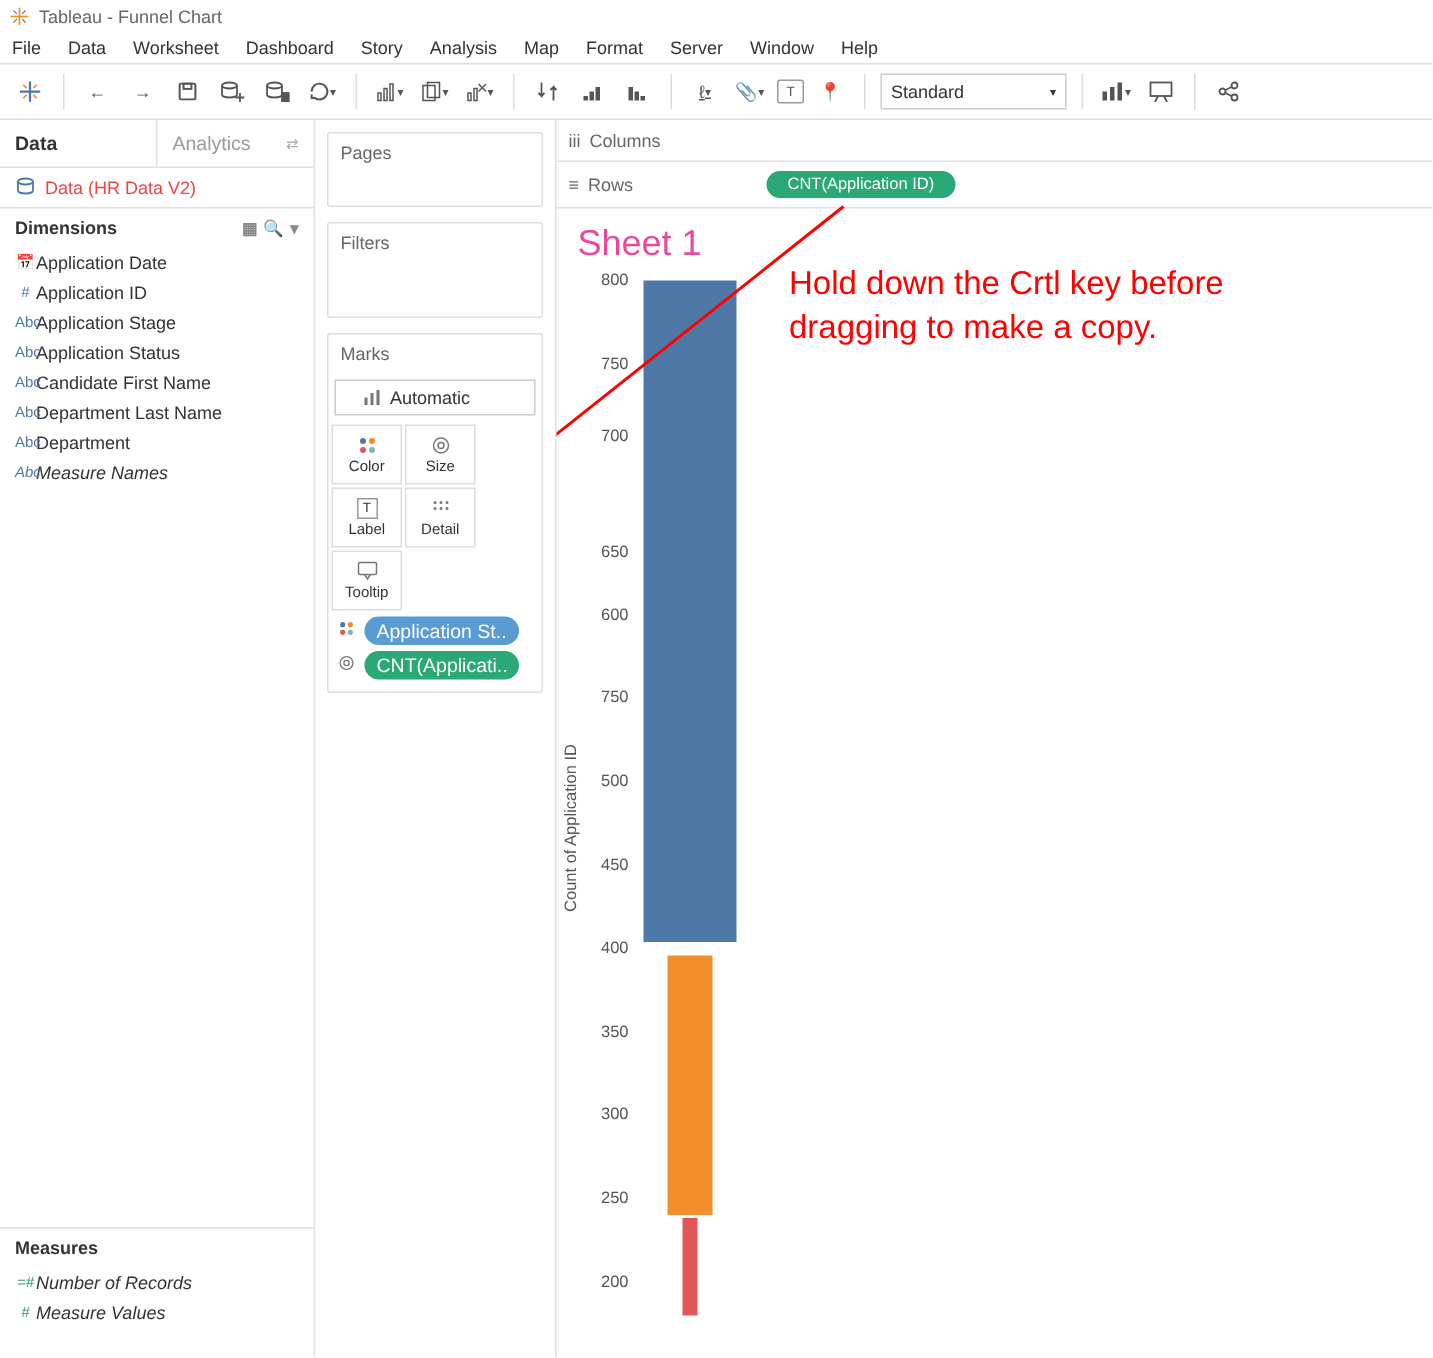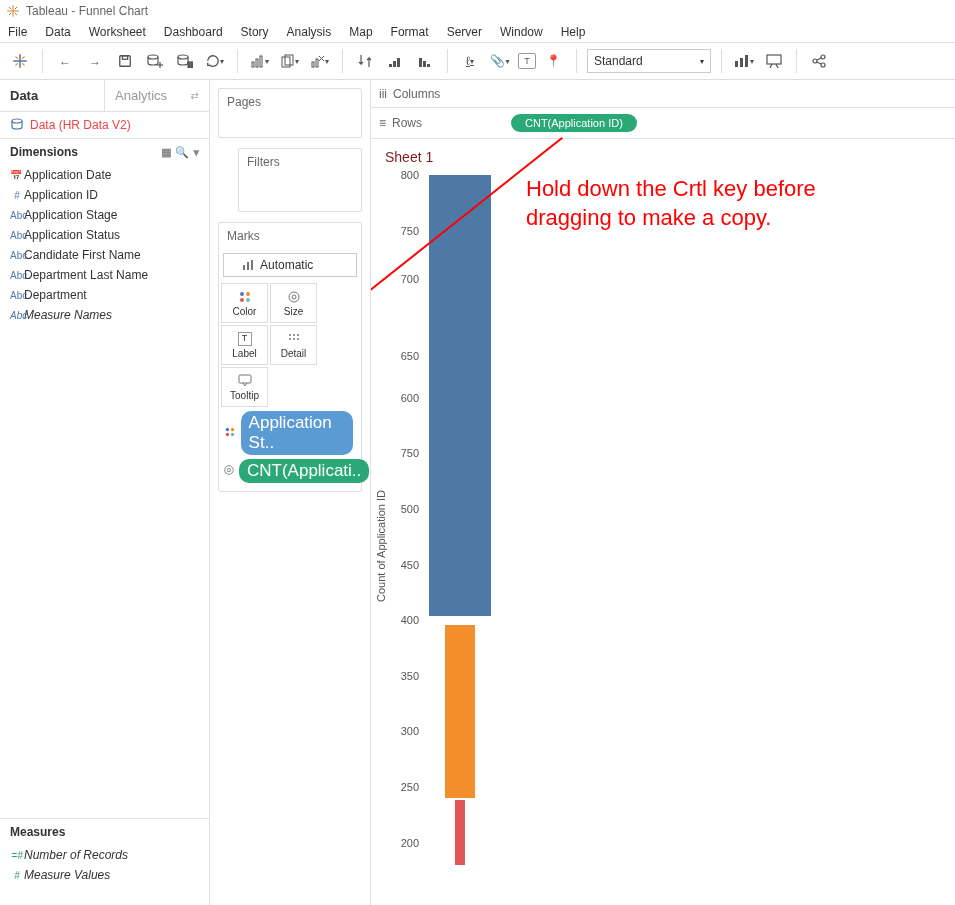--- a/index.html
+++ b/index.html
@@ -41,33 +41,33 @@
 .shelf-card { border: 1px solid #ddd; border-radius: 2px; }
 .shelf-card > .shelf-title { padding: 6px 8px; color: #666; font-size: 12px; }
 
 .marks-card { border: 1px solid #ddd; border-radius: 2px; }
 .marks-card .shelf-title { padding: 6px 8px; color: #666; }
 .mark-type { margin: 4px; border: 1px solid #ccc; padding: 4px 18px; display:flex; align-items:center; gap:6px; }
 .mark-buttons { display: flex; flex-wrap: wrap; padding: 2px; gap: 2px; }
 .mark-btn { width: 47px; height: 40px; border: 1px solid #ddd; display: flex; flex-direction: column; align-items: center; justify-content: center; font-size: 10px; gap: 2px; }
 .mark-btn svg, .mark-btn .mk-icon { height: 14px; }
 
-.pill { border-radius: 10px; padding: 2px 8px; color: #fff; font-size: 17px; display: inline-flex; align-items: center; gap: 4px; margin: 2px 4px; }
+.pill { border-radius: 10px; padding: 2px 8px; color: #fff; font-size: 13px; display: inline-flex; align-items: center; gap: 4px; margin: 2px 4px; }
 .pill.blue { background: #5a9bd4; }
 .pill.green { background: #2aa876; }
 
 .mark-pill-row { display:flex; align-items:center; padding: 0 4px;}
 .mark-pill-icon { width:16px; color:#777; font-size:11px; text-align:center;}
 
 .viz-col { flex: 1; display: flex; flex-direction: column; border-left: 1px solid #e0e0e0; position: relative; }
 .colrow-shelf { border-bottom: 1px solid #e0e0e0; padding: 4px 8px; display: flex; align-items: center; min-height: 28px; gap: 8px; }
 .colrow-shelf .shelf-label { width: 120px; color: #666; display:flex; align-items:center; gap:6px;}
 .pill.large { padding: 3px 14px; font-size: 11px; }
 
-.sheet-title { padding: 10px 14px; font-size: 14px; color: #7f1d1d; font-weight: 300; }
+.sheet-title { padding: 10px 14px; font-size: 24px; color: #ec4899; font-weight: 300; }
 
 .chart-area { flex: 1; position: relative; padding-left: 44px; }
 .y-axis-label { position: absolute; left: 10px; top: 50%; transform: translateX(-50%) rotate(-90deg); transform-origin: center; font-size: 11px; color: #555; }
 .y-ticks { position: absolute; left: 18px; top: 0; bottom: 0; width: 32px; }
 .y-tick { position: absolute; right: 2px; font-size: 11px; color: #555; transform: translateY(-50%); }
 .plot { position: absolute; left: 54px; right: 20px; top: 0; bottom: 0; }
 .bar { position: absolute; left: 0; }
 
 .annotation { position: absolute; color: #ff0000; font-size: 22px; font-family: Arial, sans-serif; line-height: 1.3; }
 .arrow { position: absolute; }
@@ -309,21 +309,21 @@
           <span>Measure Values</span>
         </div>
     </div>
   </div>
 
   <div class="center-pane">
     <div class="shelves-col">
       <div class="shelf-card" style="height:50px;">
           <div class="shelf-title">Pages</div>
         </div>
-      <div class="shelf-card" style="height:64px;margin-left:20px;">
+      <div class="shelf-card" style="height:64px;">
           <div class="shelf-title">Filters</div>
         </div>
       <div class="marks-card">
         <div class="shelf-title">Marks</div>
         <div class="mark-type">
           <svg width="12" height="12" viewBox="0 0 12 12" fill="#777">
               <rect x="1" y="6" width="2" height="5"></rect>
               <rect x="5" y="3" width="2" height="8"></rect>
               <rect x="9" y="1" width="2" height="10"></rect>
             </svg>

